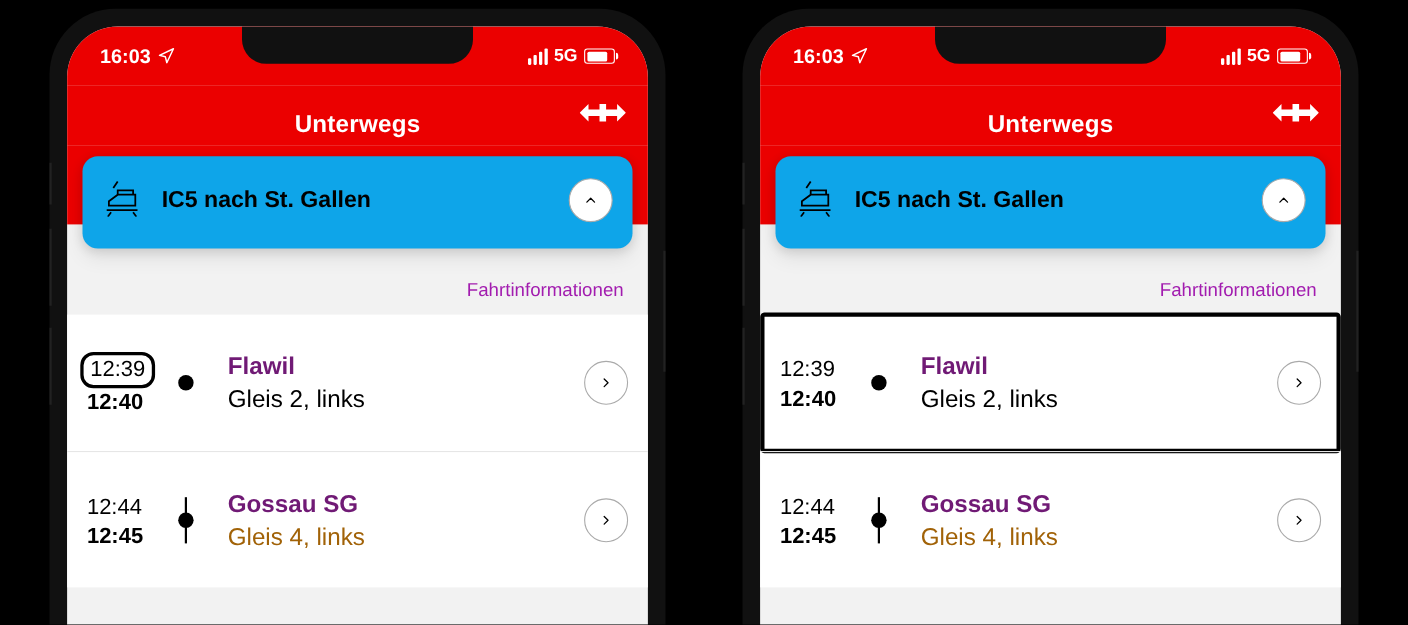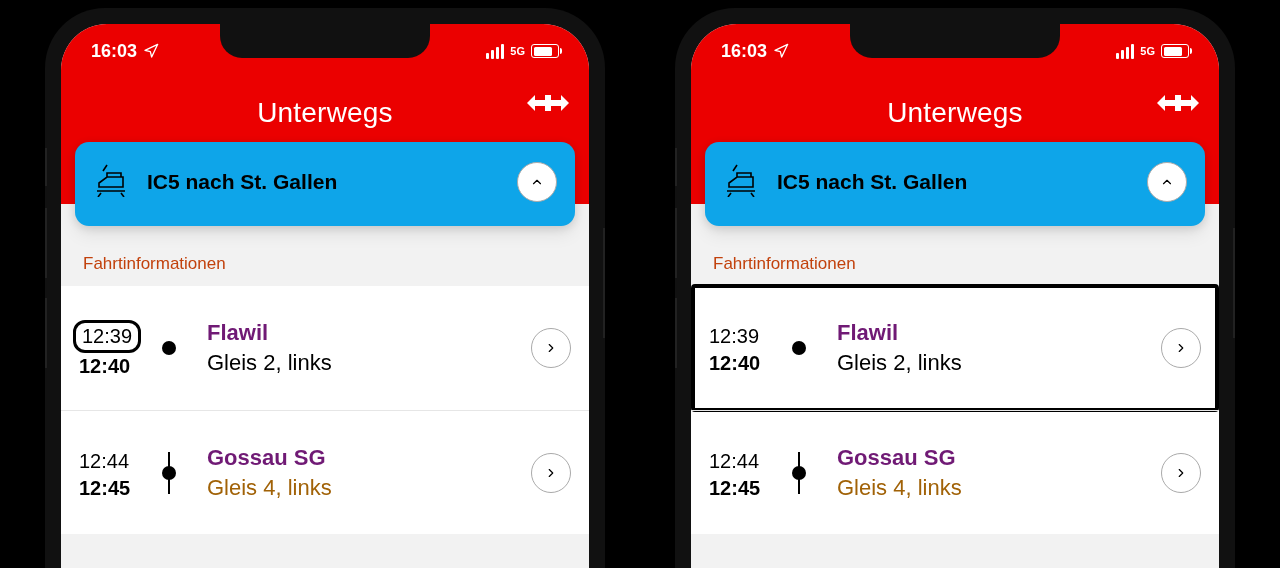--- a/index.html
+++ b/index.html
@@ -57,31 +57,31 @@
     color: #fff;
     height: 54px;
     display: flex;
     justify-content: space-between;
     align-items: center;
     padding: 0 30px 0 30px;
     font-weight: 600;
     font-size: 18px;
   }
   .status-left { display: flex; align-items: center; gap: 6px; justify-content: center; }
-  .status-right { display: flex; align-items: center; gap: 6px; font-size: 11px; }
+  .status-right { display: flex; align-items: center; gap: 6px; font-size: 16px; }
   .nav-header {
     background: #eb0000;
     height: 54px;
     display: flex;
     align-items: center;
     justify-content: center;
     position: relative;
     color: #fff;
   }
-  .nav-title { font-size: 28px; font-weight: 400; letter-spacing: .2px; margin-top: 16px; }
+  .nav-title { font-size: 22px; font-weight: 700; letter-spacing: .2px; margin-top: 16px; }
   .nav-logo { position: absolute; right: 20px; top: 50%; transform: translateY(-50%); }
   .red-strip { background: #eb0000; height: 72px; }
   .card {
     background: #0ea5e9;
     margin: -62px 14px 0 14px;
     border-radius: 14px;
     box-shadow: 0 2px 10px rgba(0,0,0,.12), 0 8px 18px rgba(0,0,0,.08);
     padding: 20px 18px 24px 18px;
     display: flex;
     align-items: center;
@@ -92,23 +92,24 @@
   .circle-btn {
     width: 40px; height: 40px;
     border: 1px solid #aaa;
     border-radius: 50%;
     display: flex; align-items: center; justify-content: center;
     color: #000;
     background: #fff;
   }
   .section-label {
     font-size: 17px;
-    color: #c2410c;
+    color: #a21caf;
     padding: 28px 22px 12px 22px;
     font-weight: 400;
+    text-align: right;
   }
   .stops {
     background: #fff;
     margin: 0;
   }
   .stop-row {
     display: flex;
     align-items: center;
     padding: 14px 18px 14px 18px;
     position: relative;

